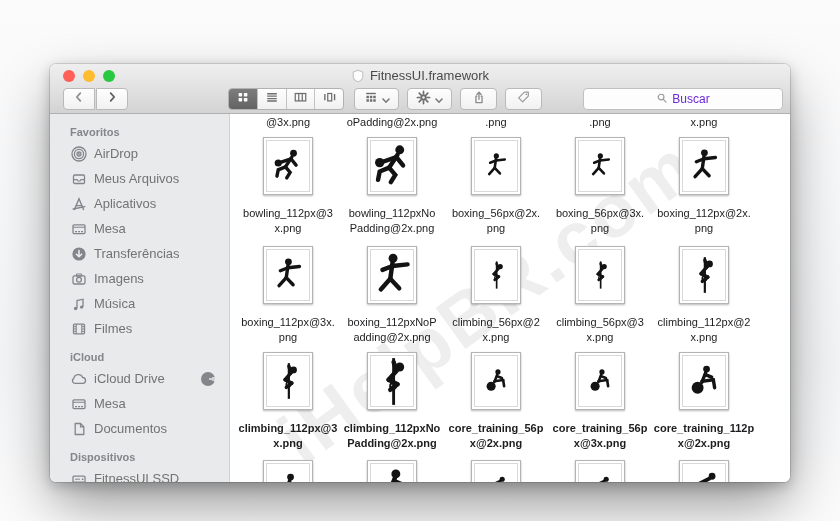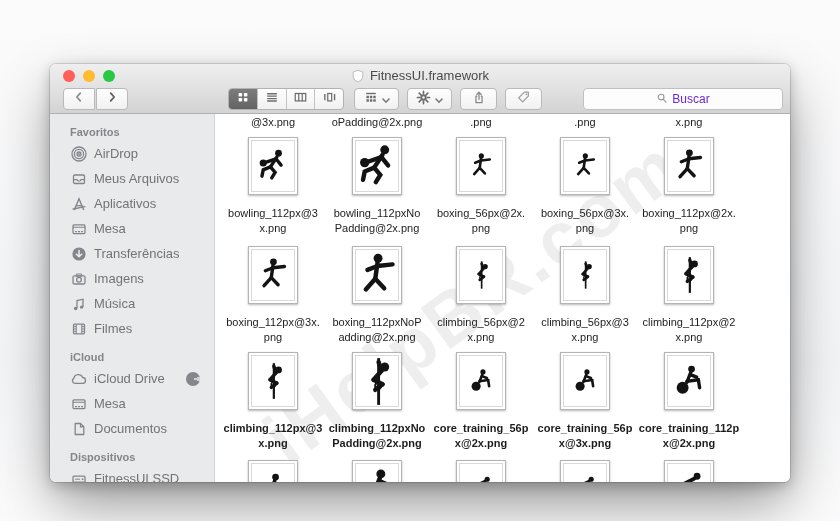--- a/index.html
+++ b/index.html
@@ -37,21 +37,21 @@
   .btn-share   { left:410px; width:37px; }
   .btn-tag     { left:455px; width:37px; }
   .search { position:absolute; left:533px; width:200px; height:22px; border:1px solid #c0c0c0; border-radius:4px; background:#fdfdfd; }
   .search input { position:absolute; inset:0; width:100%; height:100%; border:none; background:transparent; outline:none;
                   font-size:12px; text-align:center; color:#333; }
   .search .ph { position:absolute; inset:0; display:flex; align-items:center; justify-content:center; gap:4px;
                 color:#6d28d9; font-size:12px; pointer-events:none; }
 
   
   .win-body { display:flex; height:368px; }
-  .sidebar { width:165px; background:#e8eaec; border-right:1px solid #d2d2d4; padding-top:6px; overflow:hidden; }
+  .sidebar { width:180px; background:#e8eaec; border-right:1px solid #d2d2d4; padding-top:6px; overflow:hidden; }
   .sb-section { margin-bottom:4px; }
   .sb-head { padding:6px 0 3px 20px; font-size:11px; font-weight:bold; color:#85858a; }
   .sb-item { display:flex; align-items:center; height:25px; padding-left:20px; gap:7px; font-size:13px; color:#737373; cursor:default; }
   .sb-item .sicon { width:17px; height:17px; flex:0 0 17px; display:flex; align-items:center; justify-content:center; }
   .sb-item .badge-pie { margin-left:auto; margin-right:14px; width:14px; height:14px; border-radius:50%;
         background:conic-gradient(#85868b 0 70deg,#cfd0d3 70deg 112deg,#85868b 112deg 360deg); }
 
   .content { position:relative; flex:1; background:#fff; overflow:hidden; }
 
   .watermark { position:absolute; left:58px; top:290px; transform:rotate(-36deg); transform-origin:left center;

